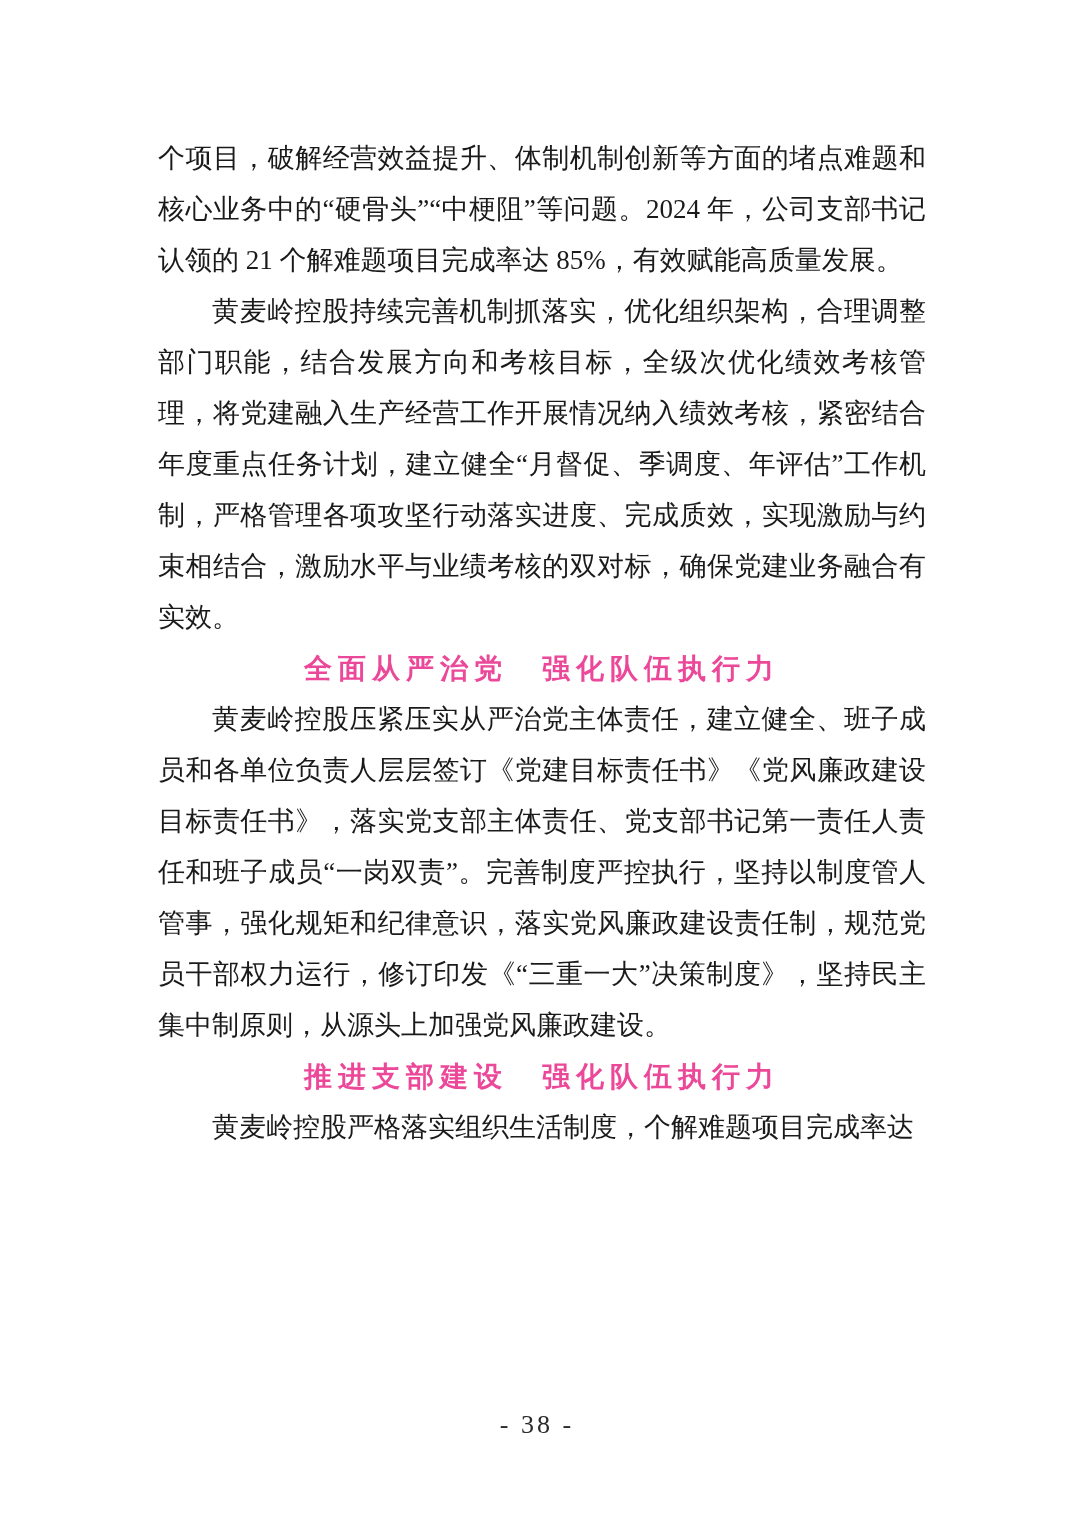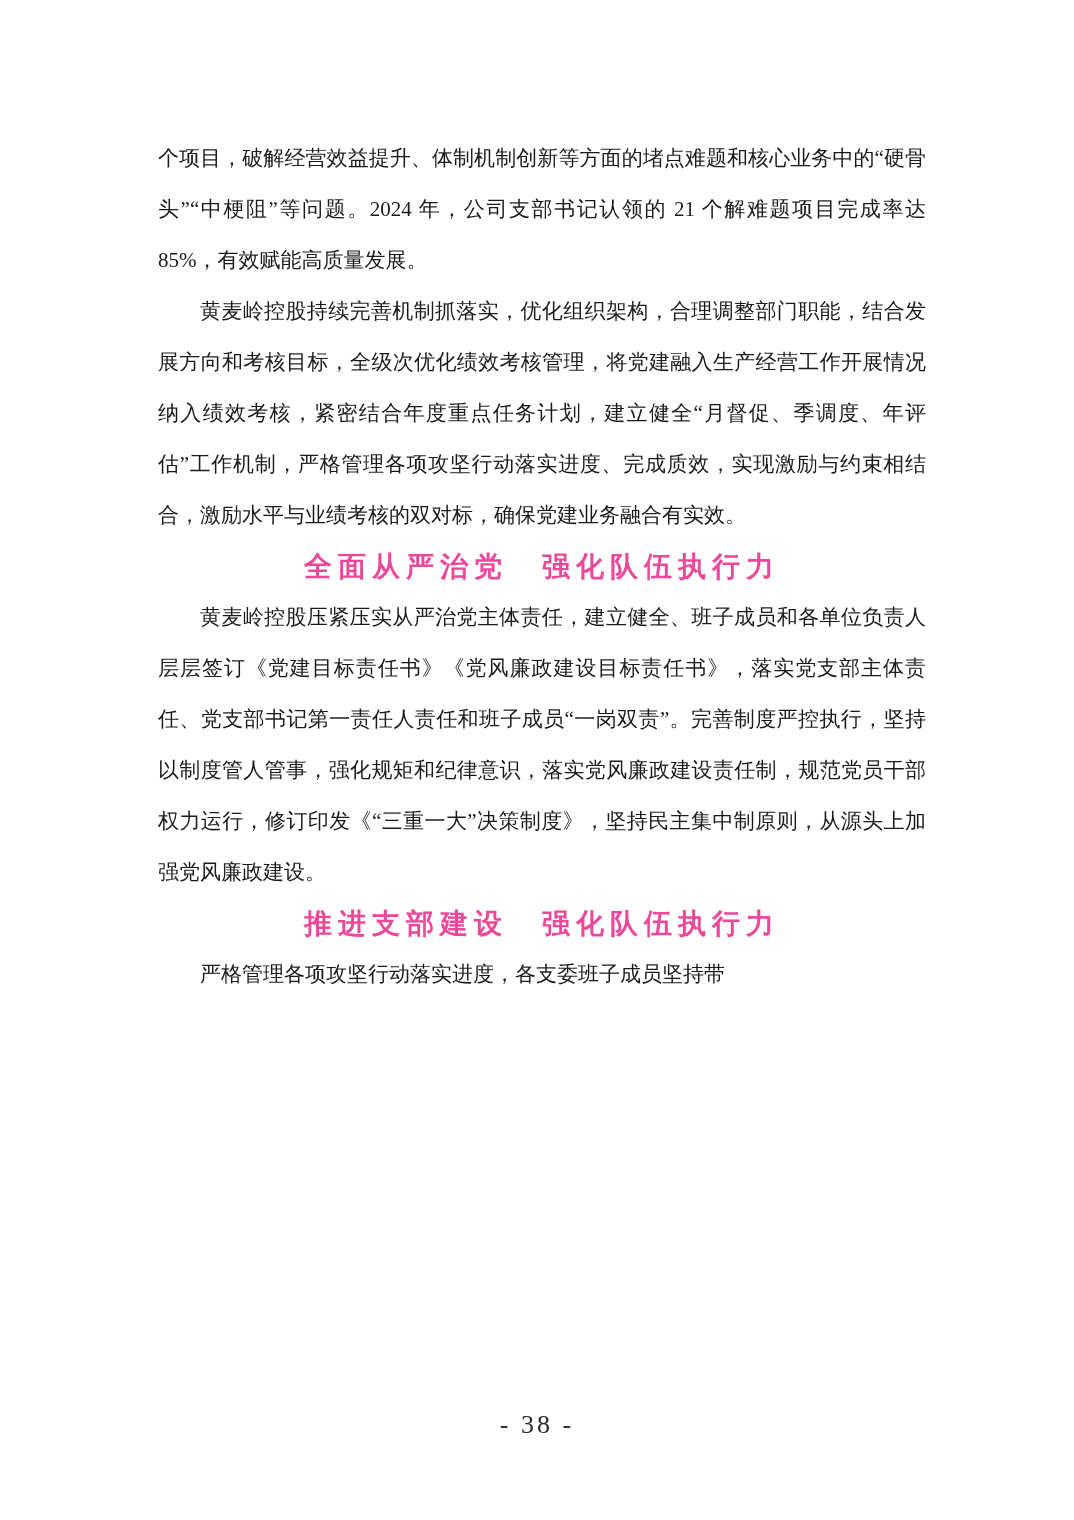--- a/index.html
+++ b/index.html
@@ -18,21 +18,21 @@
     color: #000000;
   }
   .content {
     position: absolute;
     left: 158px;
     top: 133px;
     width: 768px;
   }
   .para {
     margin: 0;
-    font-size: 21px;
+    font-size: 27px;
     line-height: 51px;
     text-align: justify;
     text-justify: inter-ideograph;
     color: #1a1a1a;
   }
   .para.indent {
     text-indent: 2em;
   }
   .heading {
     margin: 0;
@@ -58,16 +58,16 @@
 </head>
 <body>
 
 <div class="page">
   <div class="content">
     <p class="para">个项目，破解经营效益提升、体制机制创新等方面的堵点难题和核心业务中的“硬骨头”“中梗阻”等问题。2024 年，公司支部书记认领的 21 个解难题项目完成率达 85%，有效赋能高质量发展。</p>
     <p class="para indent">黄麦岭控股持续完善机制抓落实，优化组织架构，合理调整部门职能，结合发展方向和考核目标，全级次优化绩效考核管理，将党建融入生产经营工作开展情况纳入绩效考核，紧密结合年度重点任务计划，建立健全“月督促、季调度、年评估”工作机制，严格管理各项攻坚行动落实进度、完成质效，实现激励与约束相结合，激励水平与业绩考核的双对标，确保党建业务融合有实效。</p>
     <p class="heading">全面从严治党　强化队伍执行力</p>
     <p class="para indent">黄麦岭控股压紧压实从严治党主体责任，建立健全、班子成员和各单位负责人层层签订《党建目标责任书》《党风廉政建设目标责任书》，落实党支部主体责任、党支部书记第一责任人责任和班子成员“一岗双责”。完善制度严控执行，坚持以制度管人管事，强化规矩和纪律意识，落实党风廉政建设责任制，规范党员干部权力运行，修订印发《“三重一大”决策制度》，坚持民主集中制原则，从源头上加强党风廉政建设。</p>
     <p class="heading">推进支部建设　强化队伍执行力</p>
-    <p class="para indent">严格管理各项攻坚行动落实进度，各支委班子成员坚持带</p>
+    <p class="para indent">黄麦岭控股严格落实组织生活制度，个解难题项目完成率达</p>
   </div>
   <div class="page-number">- 38 -</div>
 </div>
 
 </body></html>

